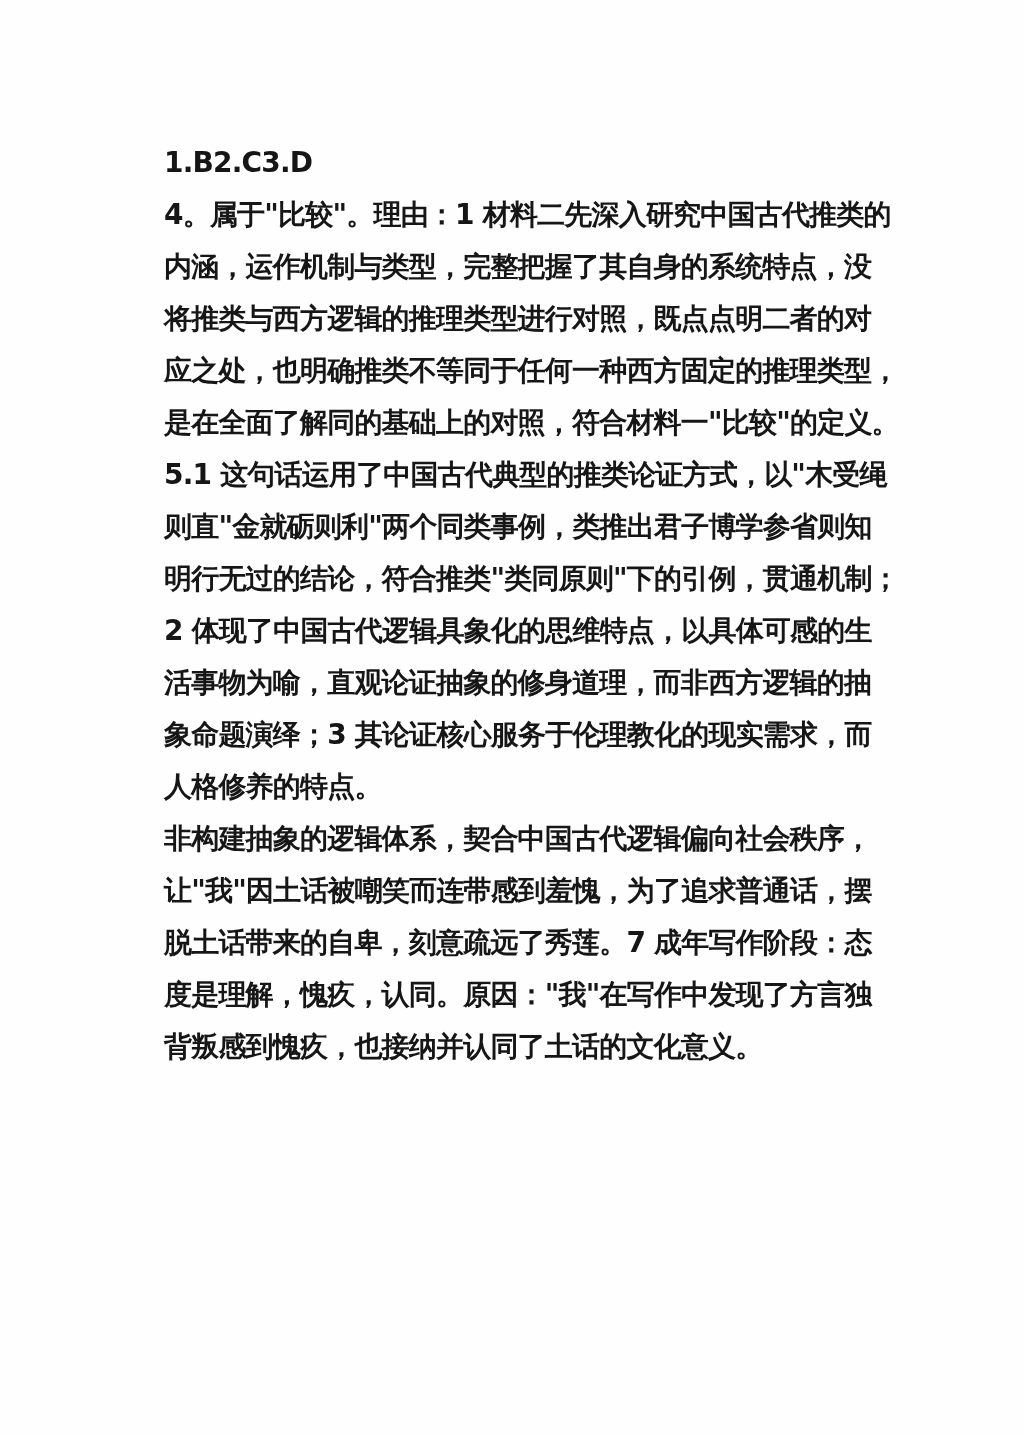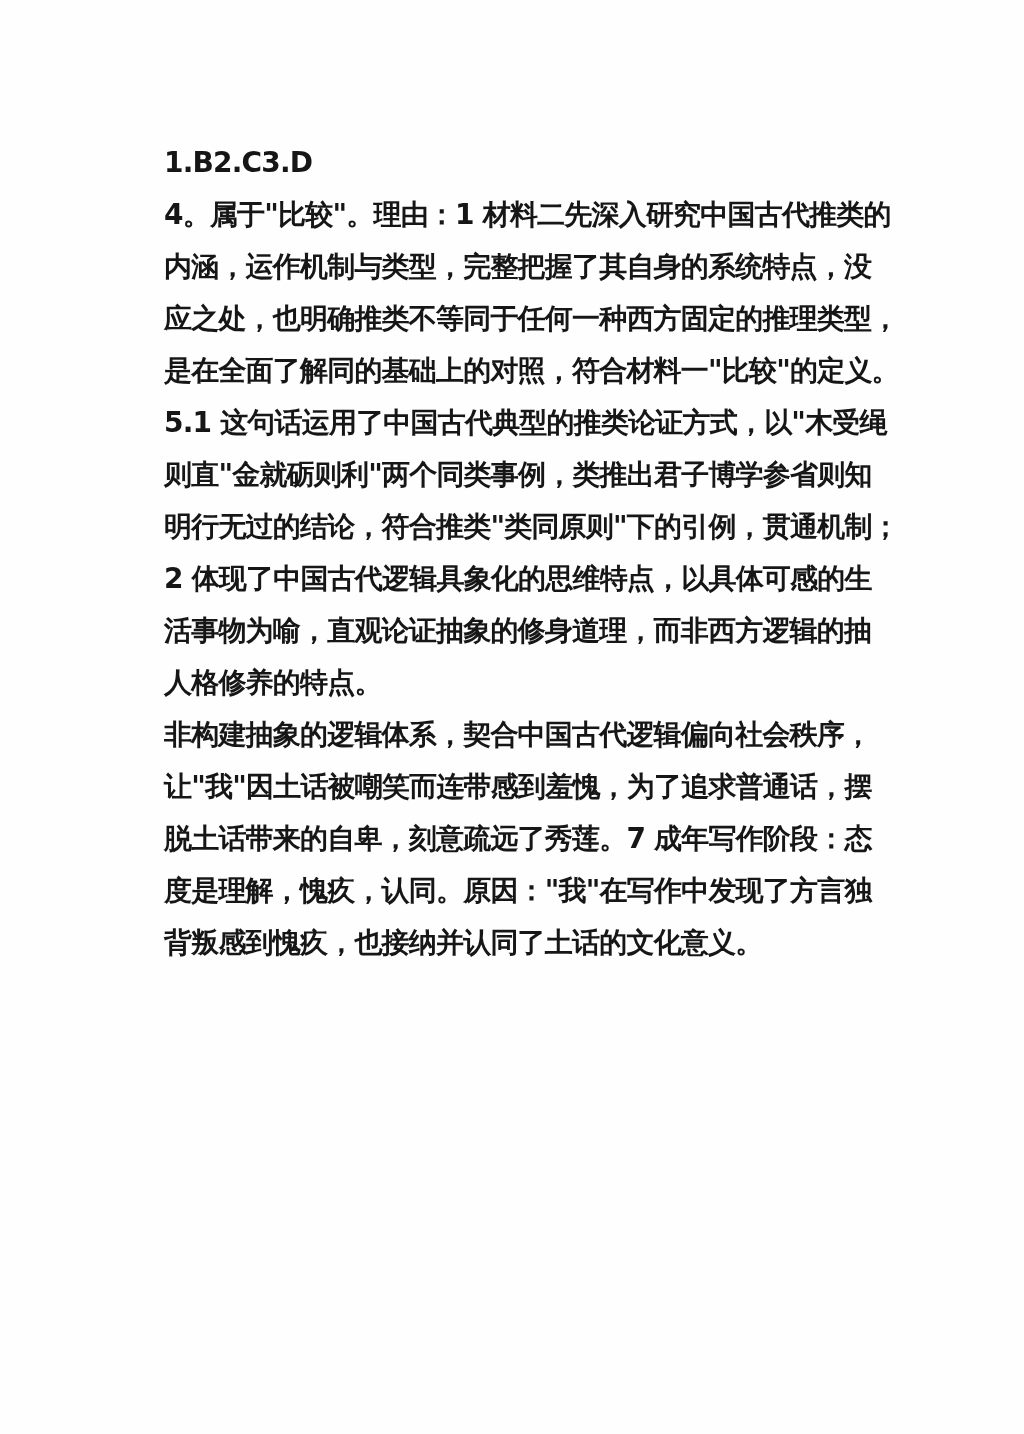--- a/index.html
+++ b/index.html
@@ -40,27 +40,29 @@
   }
 </style>
 </head>
 <body>
 
 <div class="doc-page">
   <div class="doc-body">
     <div class="doc-line">1.B2.C3.D</div>
     <div class="doc-line">4。属于"比较"。理由：1 材料二先深入研究中国古代推类的</div>
     <div class="doc-line">内涵，运作机制与类型，完整把握了其自身的系统特点，没</div>
+    <div class="doc-line">将推类与西方逻辑的推理类型进行对照，既点点明二者的对</div>
     <div class="doc-line">应之处，也明确推类不等同于任何一种西方固定的推理类型，</div>
     <div class="doc-line">是在全面了解同的基础上的对照，符合材料一"比较"的定义。</div>
     <div class="doc-line">5.1 这句话运用了中国古代典型的推类论证方式，以"木受绳</div>
     <div class="doc-line">则直"金就砺则利"两个同类事例，类推出君子博学参省则知</div>
     <div class="doc-line">明行无过的结论，符合推类"类同原则"下的引例，贯通机制；</div>
     <div class="doc-line">2 体现了中国古代逻辑具象化的思维特点，以具体可感的生</div>
     <div class="doc-line">活事物为喻，直观论证抽象的修身道理，而非西方逻辑的抽</div>
+    <div class="doc-line">象命题演绎；3 其论证核心服务于伦理教化的现实需求，而</div>
     <div class="doc-line">人格修养的特点。</div>
     <div class="doc-line">非构建抽象的逻辑体系，契合中国古代逻辑偏向社会秩序，</div>
     <div class="doc-line">让"我"因土话被嘲笑而连带感到羞愧，为了追求普通话，摆</div>
     <div class="doc-line">脱土话带来的自卑，刻意疏远了秀莲。7 成年写作阶段：态</div>
     <div class="doc-line">度是理解，愧疚，认同。原因："我"在写作中发现了方言独</div>
     <div class="doc-line">背叛感到愧疚，也接纳并认同了土话的文化意义。</div>
   </div>
 </div>
 
 </body></html>

